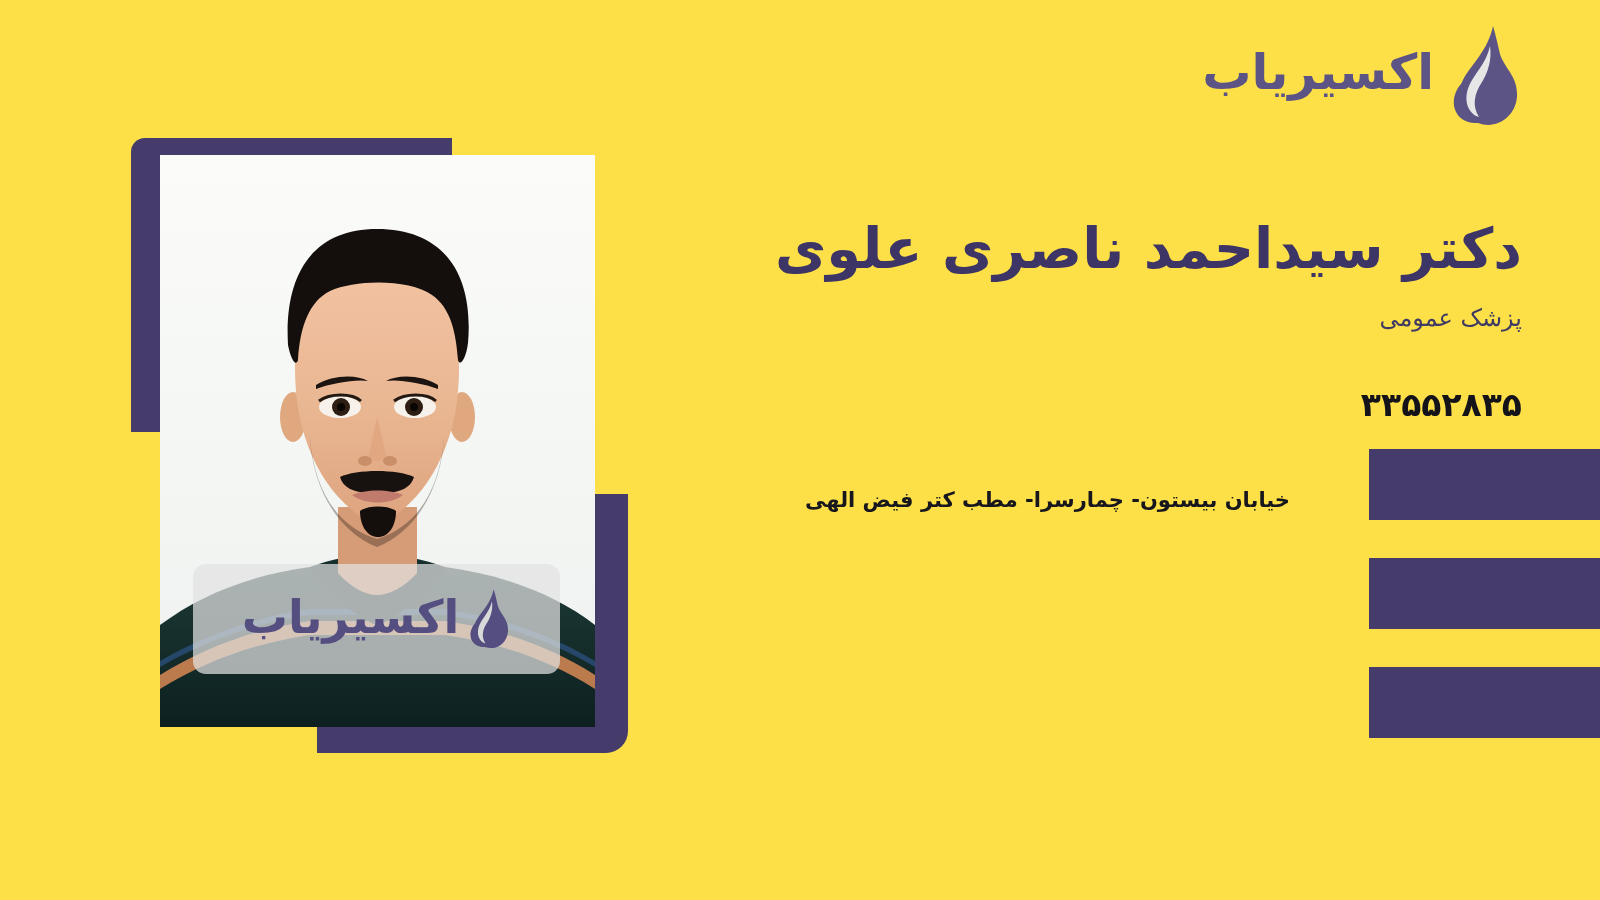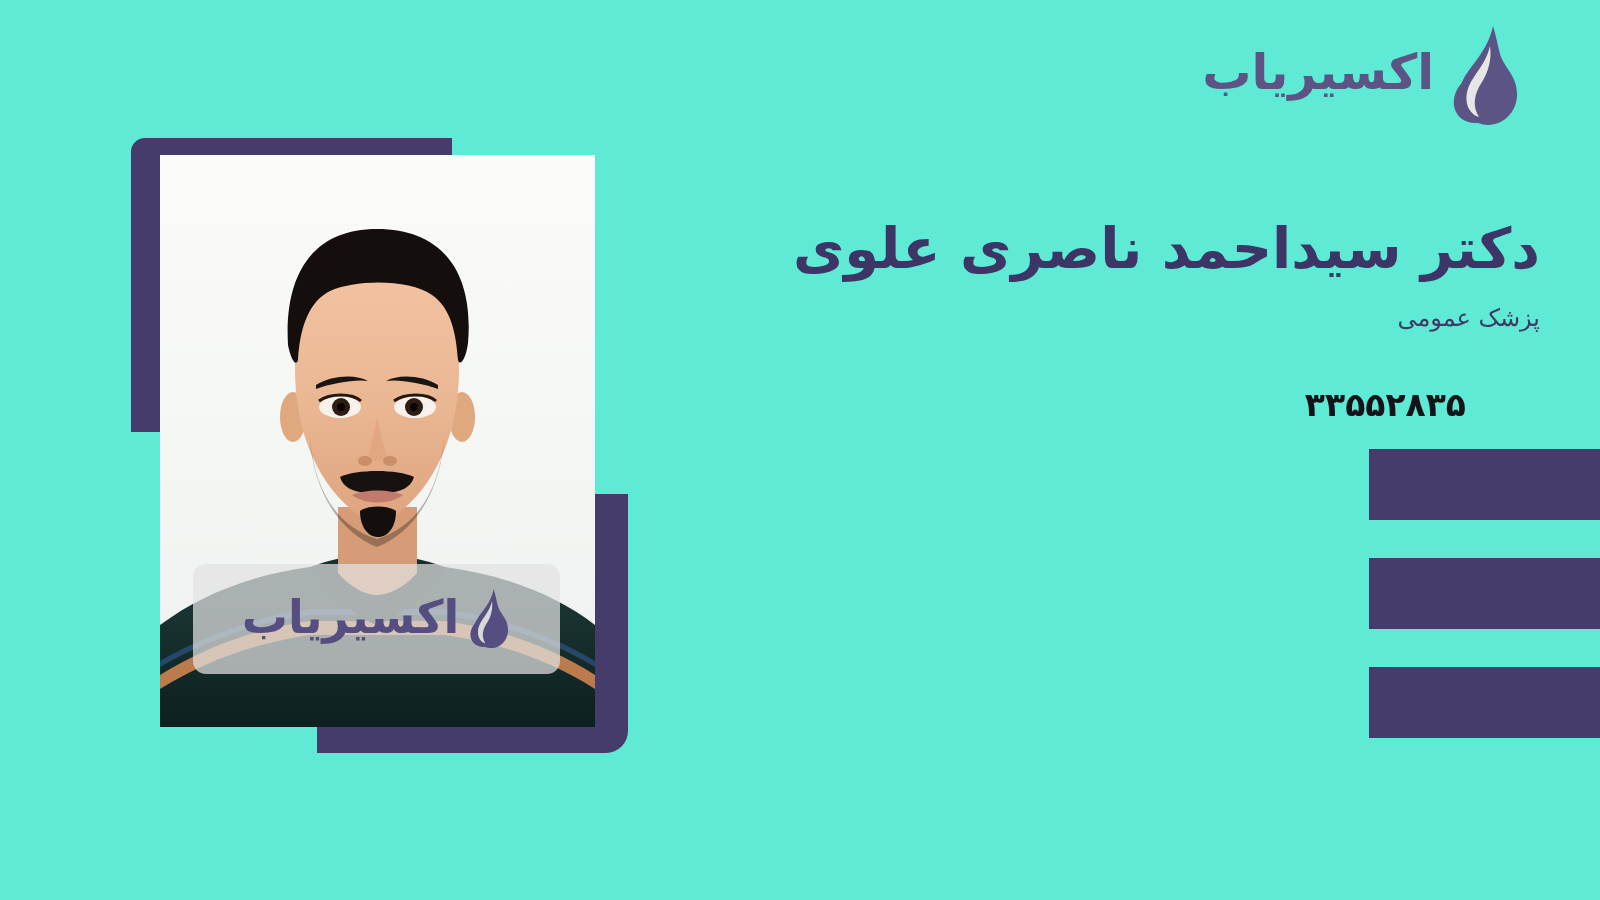--- a/index.html
+++ b/index.html
@@ -5,21 +5,21 @@
   * { box-sizing: border-box; margin: 0; padding: 0; }
   html, body {
     width: 1600px; height: 900px;
     background: #e7e7e7;
     font-family: "DejaVu Sans", sans-serif;
     overflow: hidden;
   }
   .card {
     position: relative;
     width: 1600px; height: 900px;
-    background: #5eead4;
+    background: #fde047;
     padding-left: 36px;
   }
 
   
   .brand {
     position: absolute;
     top: 24px; right: 78px;
     display: flex; align-items: center; gap: 4px;
     direction: rtl;
   }
@@ -88,40 +88,39 @@
     font-size: 46px; font-weight: 700;
     color: #554e80;
     line-height: 1;
     padding-bottom: 4px;
     white-space: nowrap;
   }
 
   
   .info {
     position: absolute;
-    right: 60px; top: 215px;
+    right: 78px; top: 215px;
     width: 900px;
     direction: rtl; text-align: right;
   }
   .doc-name {
     font-size: 56px; font-weight: 700;
     color: #3d3566;
     line-height: 1.2;
     white-space: nowrap;
   }
   .doc-specialty {
     margin-top: 22px;
     font-family: "DejaVu Serif", serif;
     font-size: 24px; font-weight: 400;
     color: #3f3a63;
     line-height: 1.2;
   }
   .doc-phone {
     margin-top: 52px;
-    margin-right: 74px;
     font-size: 33px; font-weight: 700;
     color: #14131a;
     letter-spacing: 1px;
   }
   .doc-address {
     margin-top: 62px;
     margin-right: 232px;
     font-size: 21px; font-weight: 700;
     color: #17161c;
     line-height: 1.4;
@@ -221,15 +220,16 @@
         </svg>
       </span>
       <span class="wm-name">اکسیریاب</span>
     </div>
   </div>
 
   <div class="info">
     <div class="doc-name">دکتر سیداحمد ناصری علوی</div>
     <div class="doc-specialty">پزشک عمومی</div>
     <div class="doc-phone">۳۳۵۵۲۸۳۵</div>
+    <div class="doc-address">خیابان بیستون- چمارسرا- مطب کتر فیض الهی</div>
   </div>
 
 </div>
 
 </body></html>

